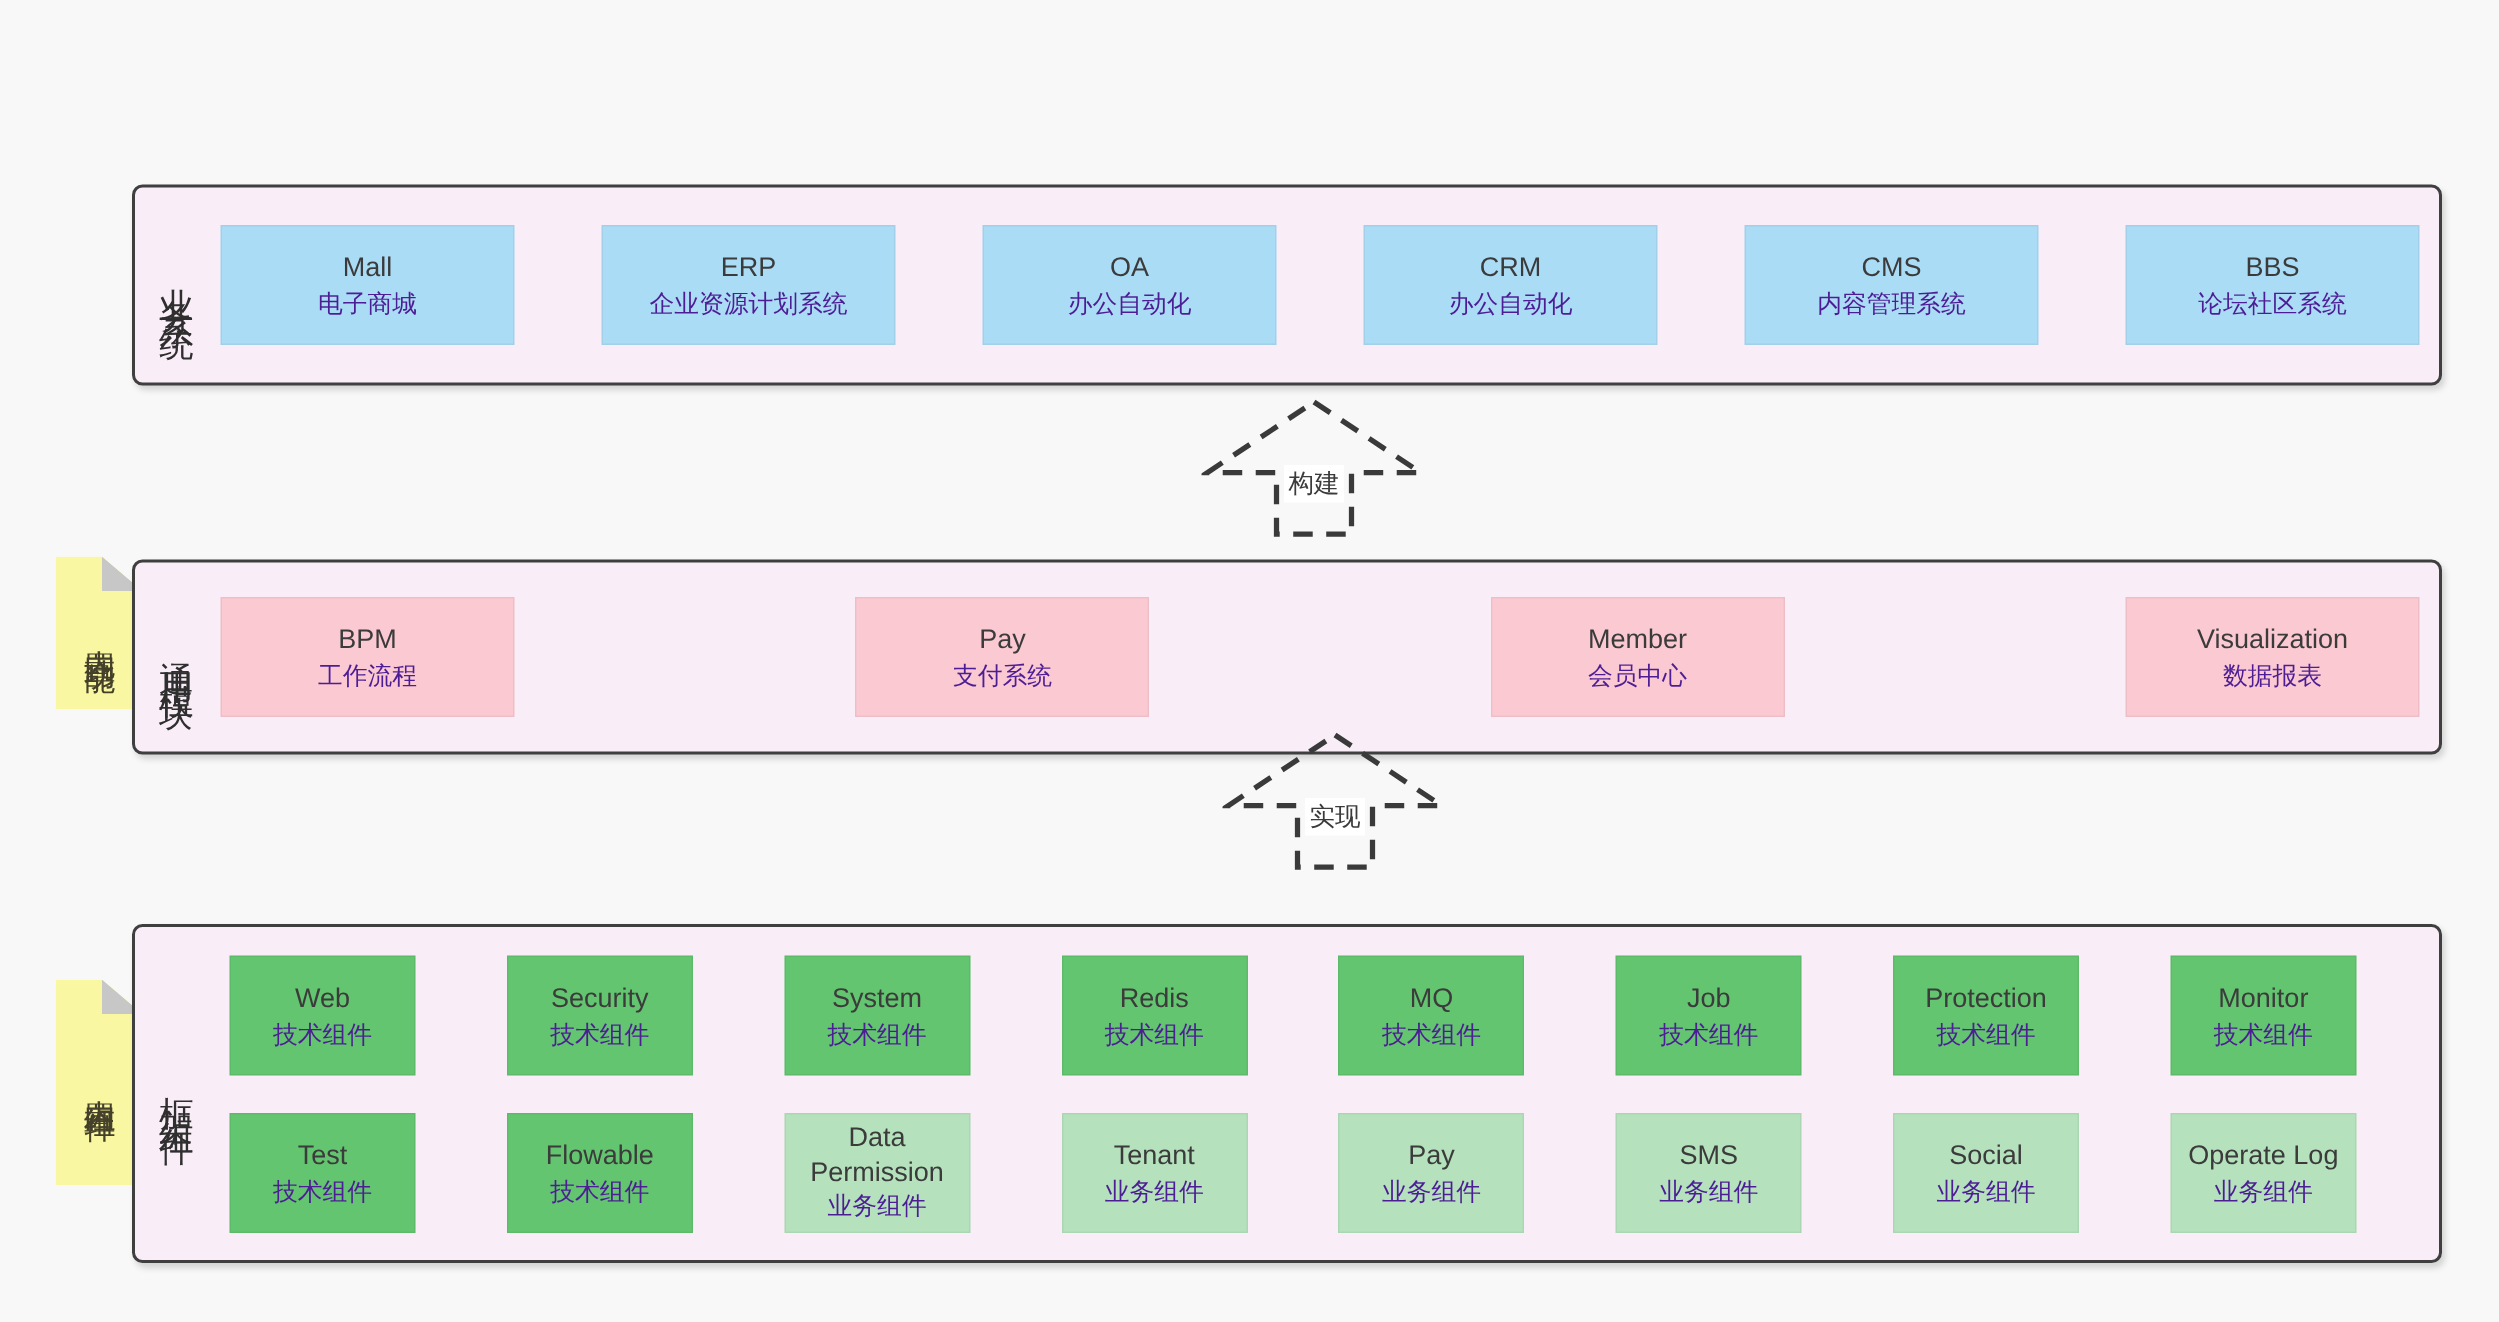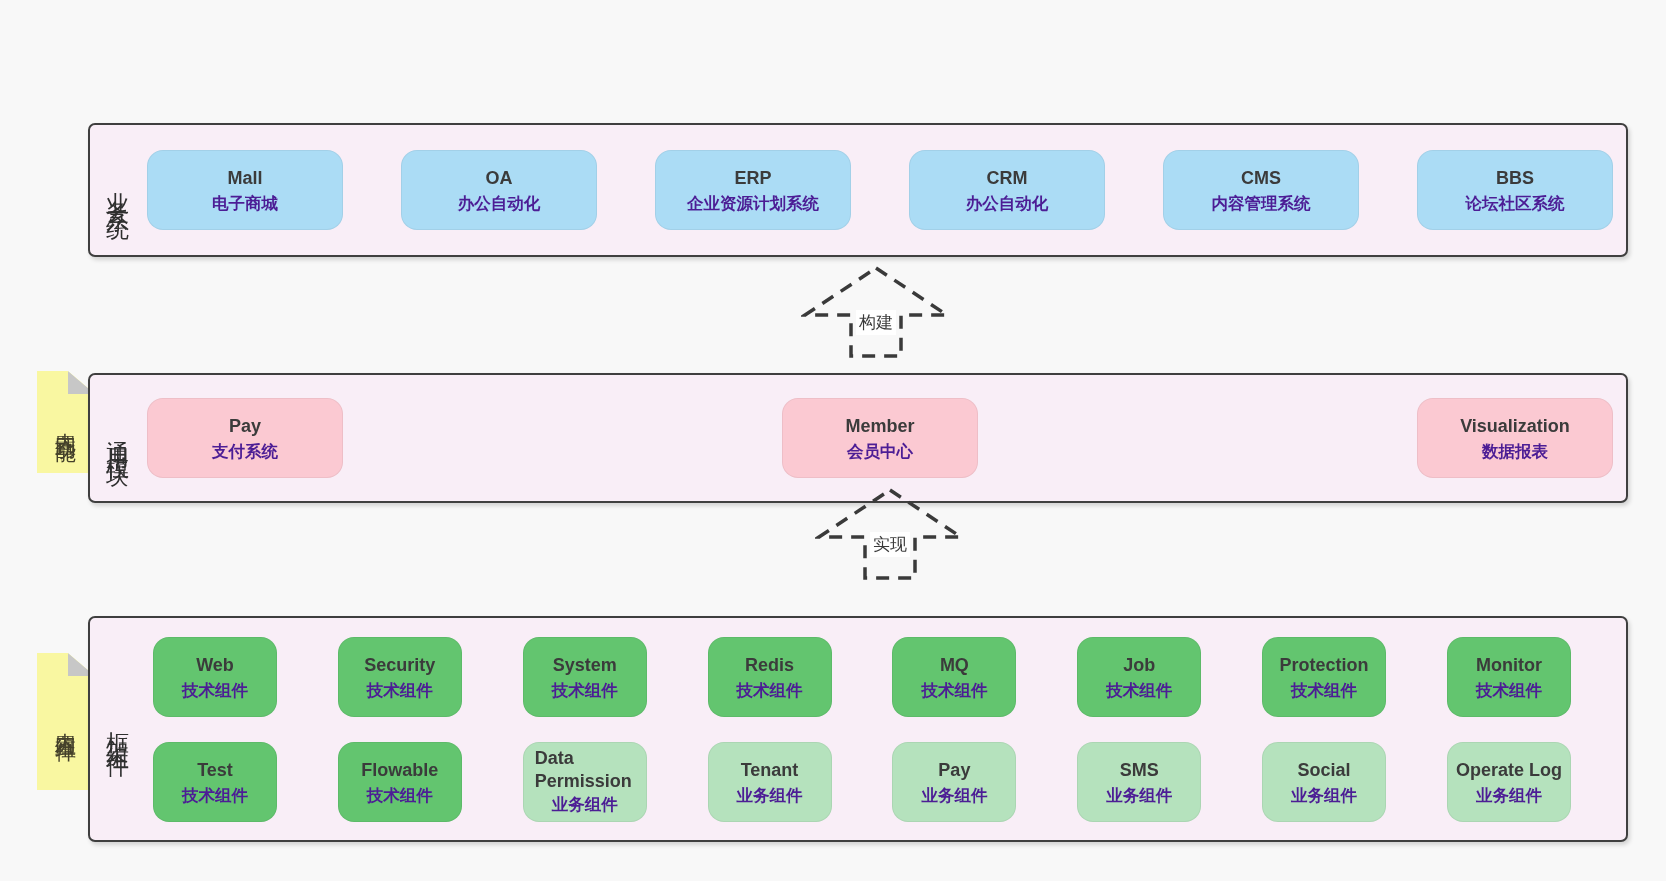--- a/index.html
+++ b/index.html
@@ -33,23 +33,23 @@
     margin:0 13px 0 2px;
   }
   .grid-8{
     flex:1;display:grid;grid-template-columns:repeat(8,150px);
     justify-content:space-between;row-gap:25px;
     margin:0 29px 0 8px;
   }
 
   
   .box{
-    box-sizing:border-box;border-radius:16px;
+    box-sizing:border-box;border-radius:0;
     display:flex;flex-direction:column;justify-content:center;align-items:center;
-    border:1px solid rgba(0,0,0,0.05);font-weight:bold;
+    text-align:center;border:1px solid rgba(0,0,0,0.05);
   }
   .box-l{width:196px;height:80px;}
   .box-s{width:124px;height:80px;}
   .box .t{font-size:18px;line-height:26px;color:#3b3b3b;}
   .box .s{font-size:16.5px;line-height:24px;color:#4c1d95;}
   .narrow .t{max-width:100px;line-height:23px;}
   .narrow .s{line-height:23px;}
 
   .v-blue{background:#abdcf5;}
   .v-red{background:#ee6a6c;}
@@ -100,26 +100,26 @@
   </div>
 
   <div class="layer layer-1">
     <div class="side-label">业务系统</div>
     <div class="boxes-6">
       <div class="box box-l v-blue">
         <span class="t">Mall</span>
         <span class="s">电子商城</span>
       </div>
       <div class="box box-l v-blue">
+        <span class="t">ERP</span>
+        <span class="s">企业资源计划系统</span>
+      </div>
+      <div class="box box-l v-blue">
         <span class="t">OA</span>
         <span class="s">办公自动化</span>
-      </div>
-      <div class="box box-l v-blue">
-        <span class="t">ERP</span>
-        <span class="s">企业资源计划系统</span>
       </div>
       <div class="box box-l v-blue">
         <span class="t">CRM</span>
         <span class="s">办公自动化</span>
       </div>
       <div class="box box-l v-blue">
         <span class="t">CMS</span>
         <span class="s">内容管理系统</span>
       </div>
       <div class="box box-l v-blue">
@@ -133,20 +133,24 @@
     <svg viewBox="0 0 150 92">
       <polygon points="75,2 146,49 100,49 100,90 50,90 50,49 4,49" fill="none" stroke="#3a3a3a" stroke-width="3.5" stroke-dasharray="13 9"></polygon>
     </svg>
     <span class="arrow-label">构建</span>
   </div>
 
   <div class="layer layer-2">
     <div class="side-label">通用模块</div>
     <div class="boxes-6">
       <div class="box box-l v-pink">
+        <span class="t">BPM</span>
+        <span class="s">工作流程</span>
+      </div>
+      <div class="box box-l v-pink">
         <span class="t">Pay</span>
         <span class="s">支付系统</span>
       </div>
       <div class="box box-l v-pink">
         <span class="t">Member</span>
         <span class="s">会员中心</span>
       </div>
       <div class="box box-l v-pink">
         <span class="t">Visualization</span>
         <span class="s">数据报表</span>

